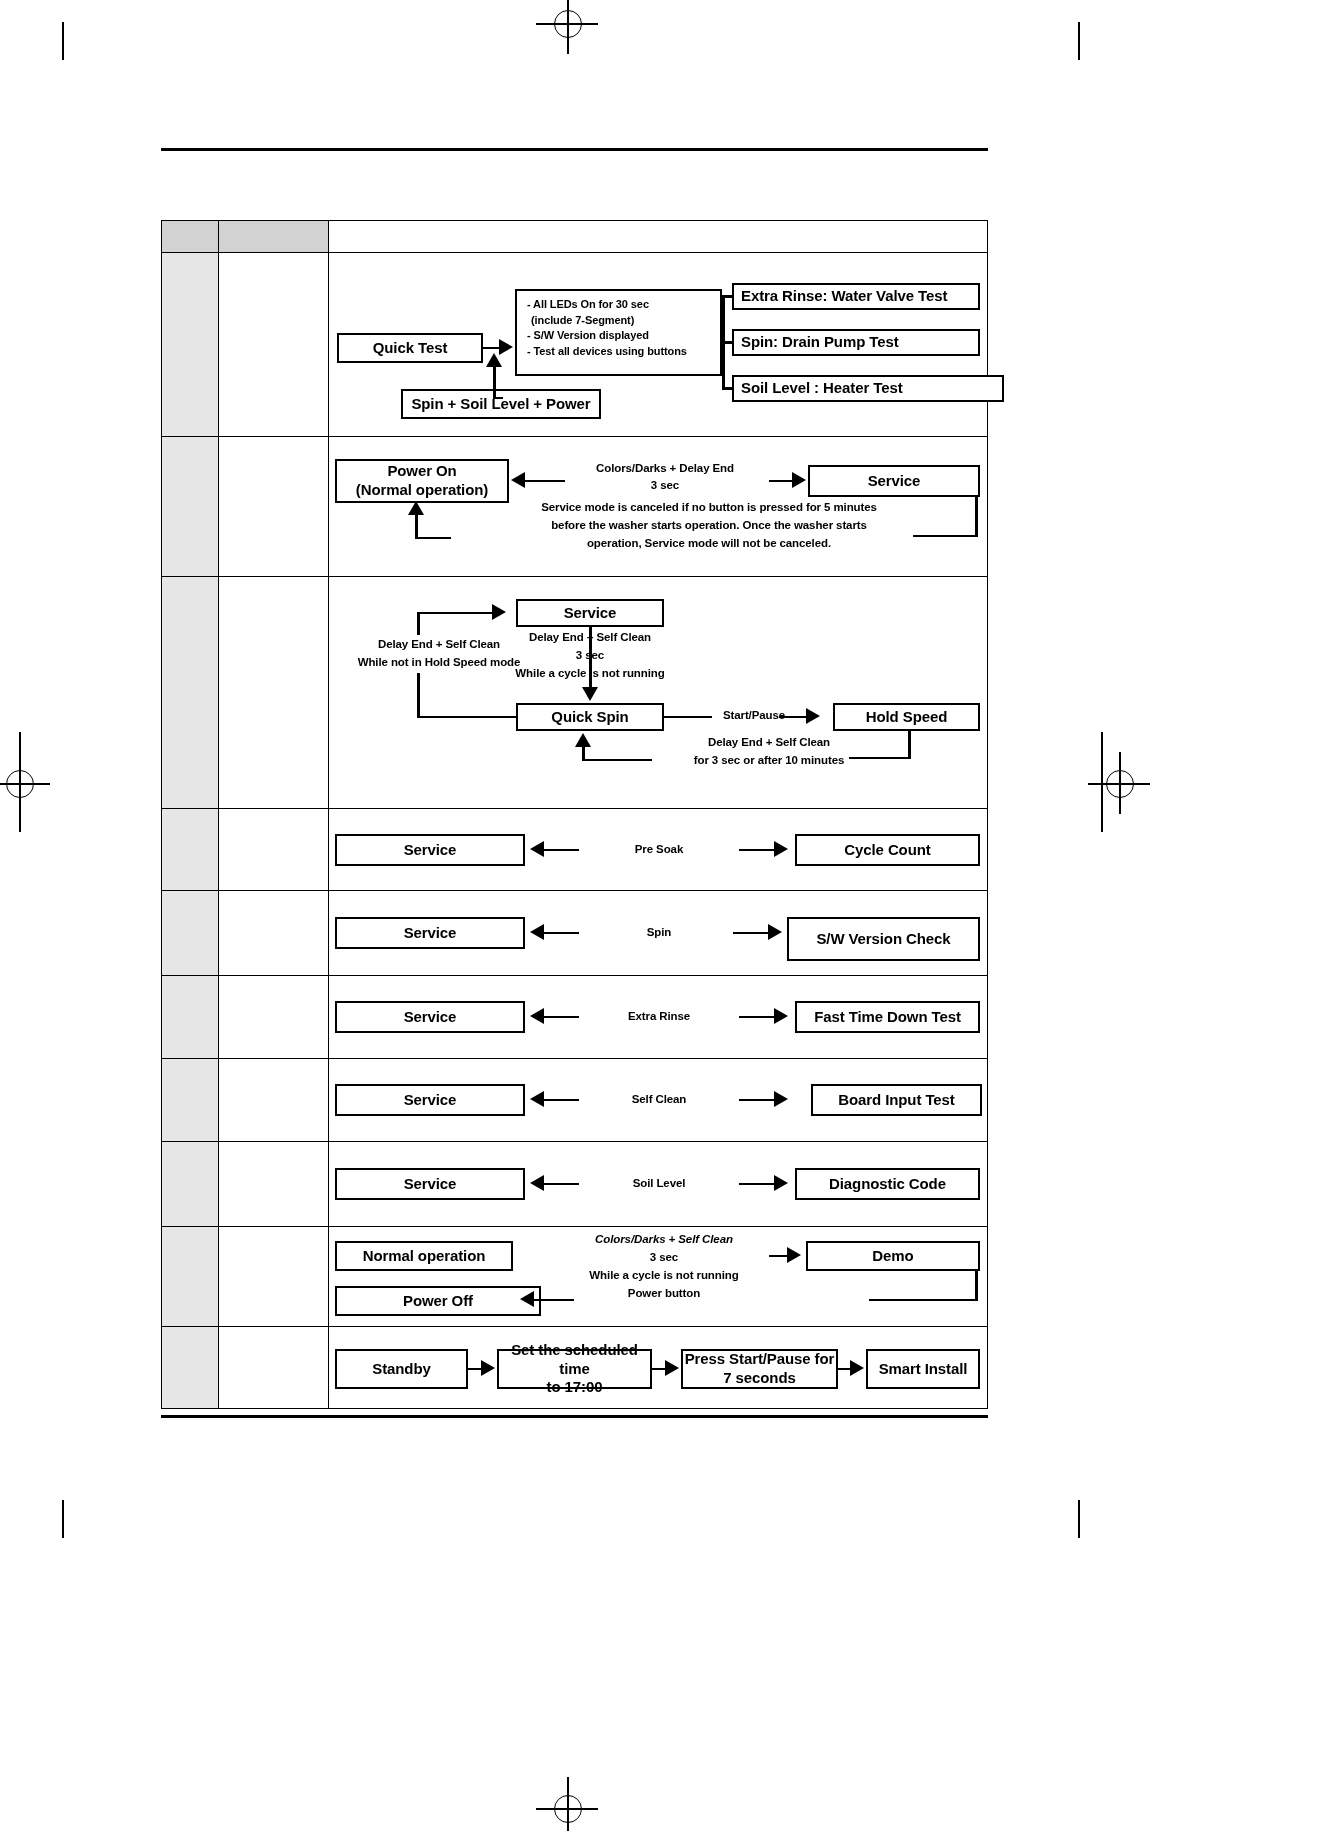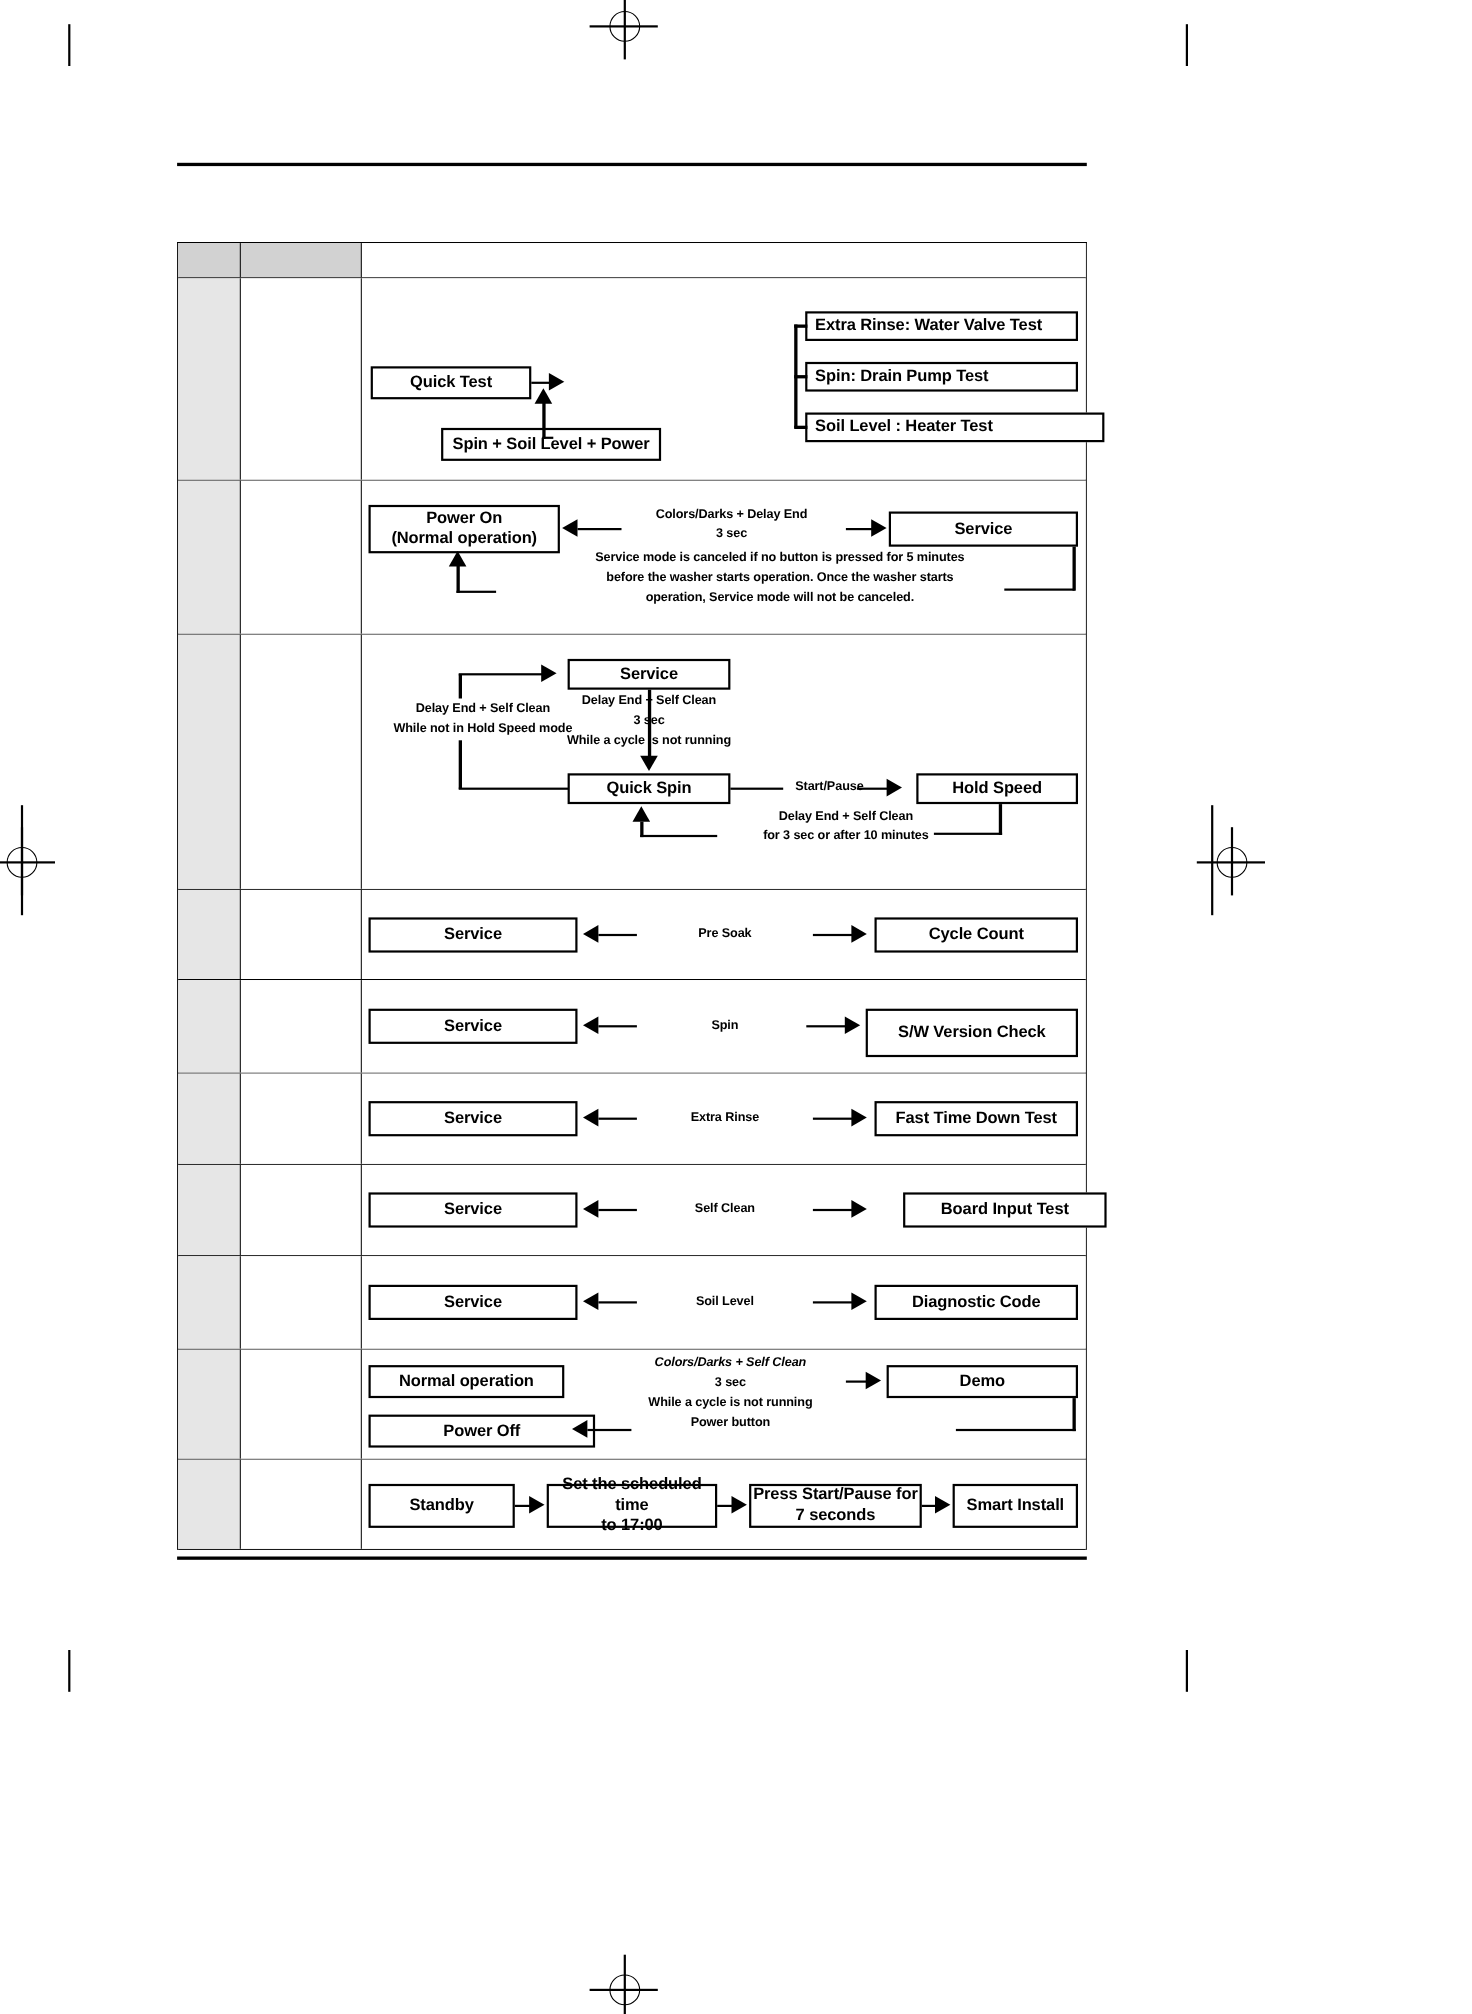--- a/index.html
+++ b/index.html
@@ -110,20 +110,26 @@
   <div class="row" style="height:184px;">
     <div class="c1"></div>
     <div class="c2"></div>
     <div class="c3">
       <div class="dg">
 
         <div class="bx" style="left:8px;top:80px;width:146px;height:30px;">Quick Test</div>
 
         <div class="bx" style="left:72px;top:136px;width:200px;height:30px;">Spin + Soil Level + Power</div>
 
+        <div class="bx blk" style="left:186px;top:36px;width:207px;height:87px;font-size:11px;">
+          <div>- All LEDs On for 30 sec</div>
+          <div style="padding-left:4px;">  (include 7-Segment)</div>
+          <div>- S/W Version displayed</div>
+          <div>- Test all devices using buttons</div>
+        </div>
 
         <div class="bx ml" style="left:403px;top:30px;width:248px;height:27px;">Extra Rinse: Water Valve Test</div>
         <div class="bx ml" style="left:403px;top:76px;width:248px;height:27px;">Spin: Drain Pump Test</div>
         <div class="bx ml" style="left:403px;top:122px;width:272px;height:27px;">Soil Level : Heater Test</div>
 
         <div class="ln hl" style="left:154px;top:93.5px;width:18px;"></div>
         <div class="ar ar-r" style="left:170px;top:86px;"></div>
 
         <div class="ln vl" style="left:164px;top:110px;height:36px;"></div>
         <div class="ln hl" style="left:164px;top:143.5px;width:10px;"></div>
@@ -264,21 +270,21 @@
     </div>
   </div>
 
   <div class="row" style="height:83px;">
     <div class="c1"></div>
     <div class="c2"></div>
     <div class="c3">
       <div class="dg">
         <div class="bx" style="left:6px;top:25px;width:190px;height:32px;">Service</div>
         <div class="lbl" style="left:245px;top:33px;width:170px;">Self Clean</div>
-        <div class="bx" style="left:492px;top:25px;width:185px;height:32px;">Board Input Test</div>
+        <div class="bx" style="left:482px;top:25px;width:171px;height:32px;">Board Input Test</div>
         <div class="ln hl" style="left:215px;top:39.7px;width:35px;"></div>
         <div class="ar ar-l" style="left:201px;top:32px;"></div>
         <div class="ln hl" style="left:410px;top:39.7px;width:37px;"></div>
         <div class="ar ar-r" style="left:445px;top:32px;"></div>
       </div>
     </div>
   </div>
 
   <div class="row" style="height:85px;">
     <div class="c1"></div>

